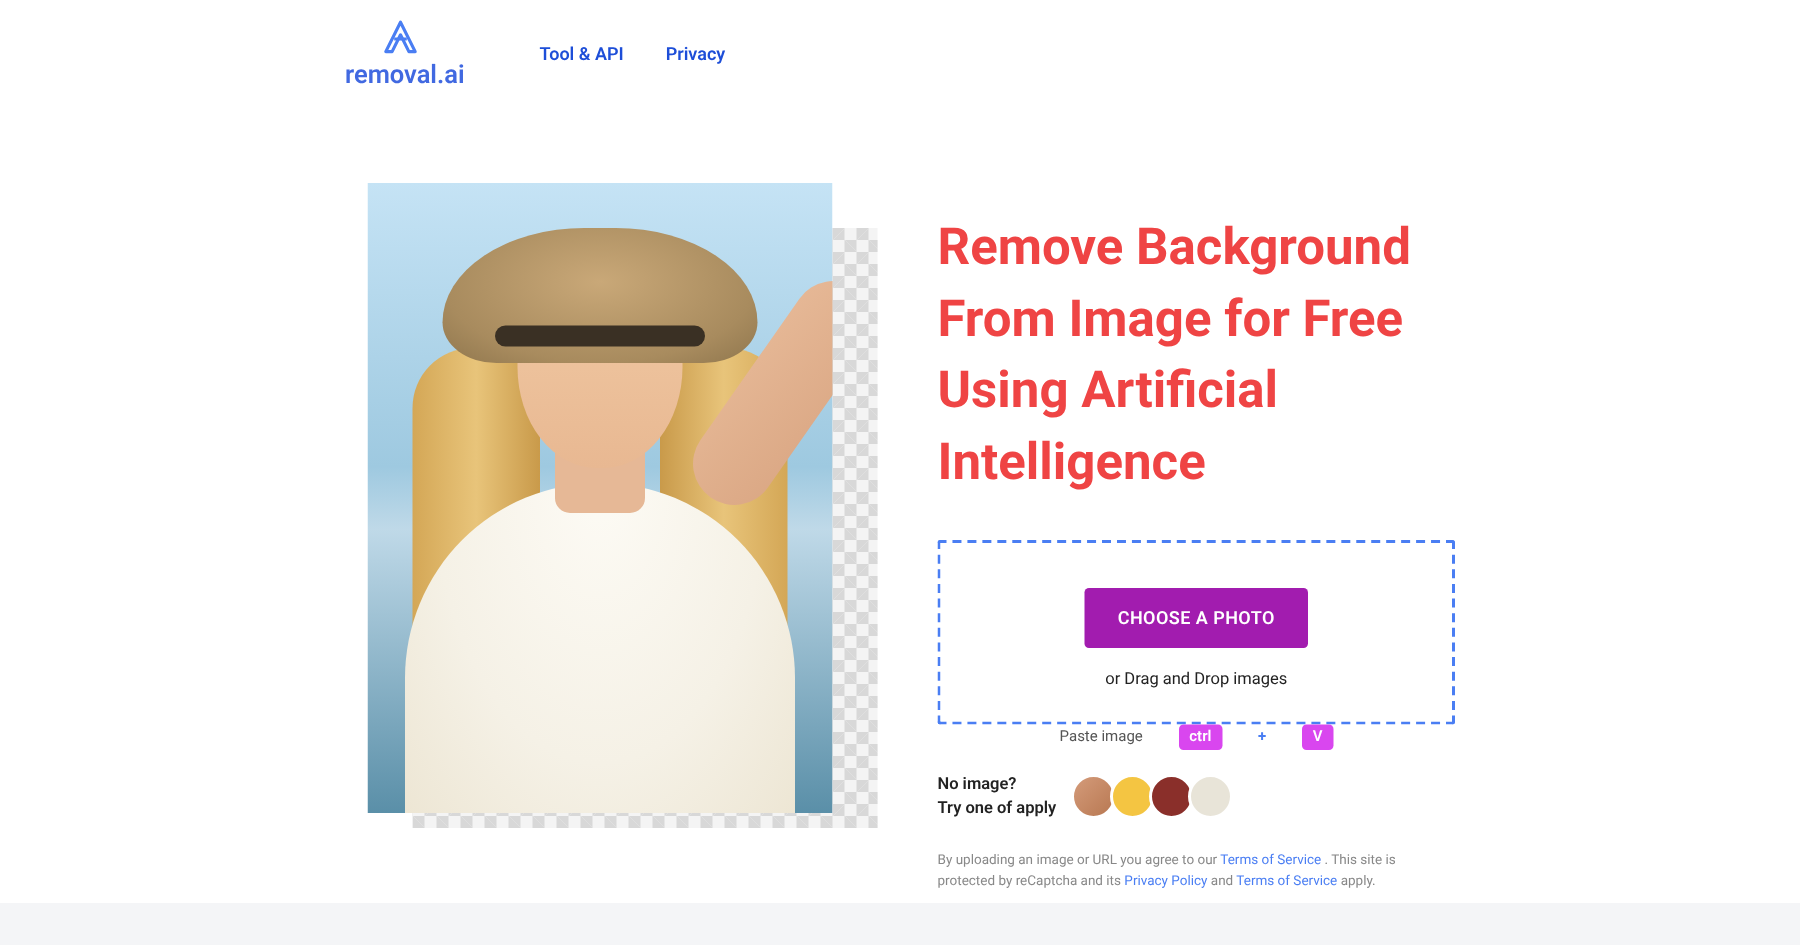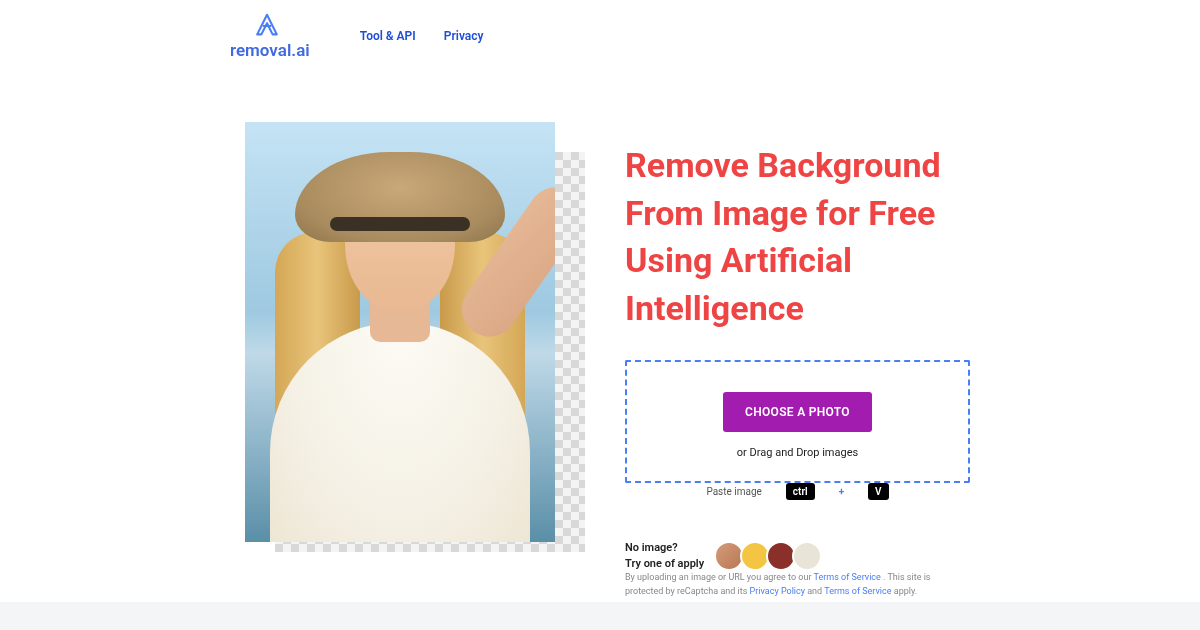--- a/index.html
+++ b/index.html
@@ -33,31 +33,31 @@
 .hat { position: absolute; left: 50%; top: 30px; transform: translateX(-50%); width: 210px; height: 90px; background: radial-gradient(ellipse at 50% 40%, #c9a878 0%, #a88b5e 70%, #8f764d 100%); border-radius: 105px 105px 40px 40px / 70px 70px 30px 30px; }
 .hat-band { position: absolute; left: 50%; top: 95px; transform: translateX(-50%); width: 140px; height: 14px; background: #3a3024; border-radius: 8px; }
 .arm { position: absolute; right: 5px; top: 55px; width: 55px; height: 170px; background: linear-gradient(100deg, #e6b896 0%, #dba885 100%); border-radius: 30px; transform: rotate(35deg); }
 
 .right-col { flex: 1; padding-top: 20px; }
 .headline { font-size: 34px; font-weight: 700; color: #ef4444; line-height: 1.4; margin-bottom: 28px; }
 .dropzone { border: 2px dashed #4a7ef3; border-radius: 2px; padding: 30px 0 22px; text-align: center; }
 .choose-btn { display: inline-block; background: #a21caf; color: #fff; font-size: 12px; font-weight: 600; padding: 13px 22px; border-radius: 3px; cursor: pointer; letter-spacing: 0.3px; }
 .dnd-text { font-size: 11px; color: #222; margin-top: 14px; }
 .paste-row { display: flex; align-items: center; justify-content: center; gap: 24px; font-size: 10px; color: #555; }
-.kbd { background: #000000; color: #fff; padding: 3px 7px; border-radius: 3px; font-size: 10px; font-weight: 600; }
+.kbd { background: #d946ef; color: #fff; padding: 3px 7px; border-radius: 3px; font-size: 10px; font-weight: 600; }
 .plus { color: #4a7ef3; font-weight: 700; }
-.samples-row { display: flex; align-items: center; gap: 14px; margin-top: 40px; }
+.samples-row { display: flex; align-items: center; gap: 14px; margin-top: 15px; }
 .samples-text { font-size: 11px; font-weight: 600; color: #222; line-height: 1.4; }
 .sample-thumbs { display: flex; }
 .thumb { width: 30px; height: 30px; border-radius: 50%; margin-left: -4px; border: 2px solid #fff; }
 .t1 { background: linear-gradient(135deg, #d49b7a, #b87852); }
 .t2 { background: #f4c542; }
 .t3 { background: #8a2f2a; }
 .t4 { background: #e8e4d8; }
-.legal { font-size: 9px; color: #888; margin-top: 0; line-height: 1.5; max-width: 340px; }
+.legal { font-size: 9px; color: #888; margin-top: 22px; line-height: 1.5; max-width: 340px; }
 .legal a { color: #4a7ef3; text-decoration: none; }
 .footer-bar { position: absolute; bottom: 0; left: 0; right: 0; height: 28px; background: #f4f5f7; }
 </style>
 </head>
 <body>
 
 <div class="header">
   <div class="logo">
     <svg class="logo-icon" viewBox="0 0 40 40">
       <path d="M20 4 L34 32 L28 32 L20 16 L12 32 L6 32 Z" fill="none" stroke="#4a7ef3" stroke-width="3" stroke-linejoin="round"></path>

